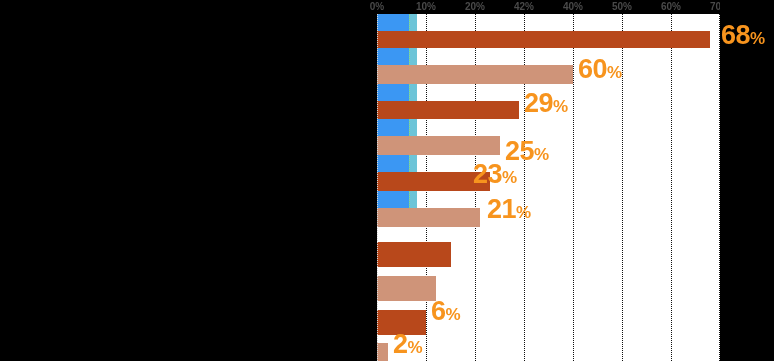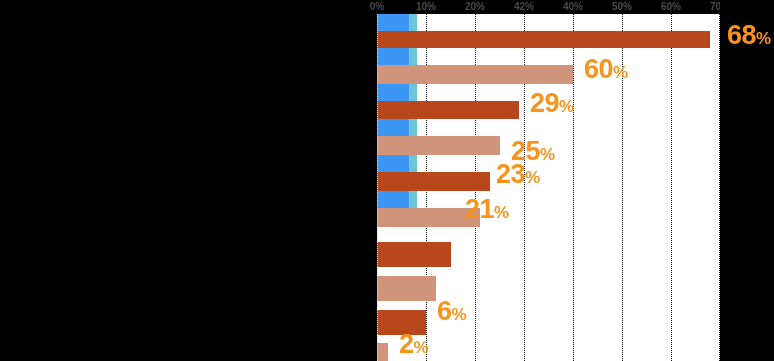--- a/index.html
+++ b/index.html
@@ -29,21 +29,21 @@
   .band{position:absolute;left:0;width:343px;}
   .bar{position:absolute;left:0;height:100%;}
   .bar-main{}
   .bar-blue{}
   .bar-teal{}
   .bar-sep{position:absolute;top:0;height:100%;width:0;border-left:1px dotted #7fdc7f;}
 
   
   .vlabel{position:absolute;white-space:nowrap;color:#F7941E;
           font-weight:bold;line-height:1;}
-  .vlabel .num{font-size:27px;letter-spacing:-0.5px;margin-left:6px;}
+  .vlabel .num{font-size:27px;letter-spacing:-0.5px;}
   .vlabel .pct{font-size:17px;}
 
   
   #axis-left{position:absolute;left:377px;top:14px;width:0;height:347px;border-left:1px dotted #d8d8d8;}
 </style>
 </head>
 <body>
 
 <div id="root">
 
@@ -142,24 +142,24 @@
   </div>
   <div class="vlabel" style="left:578px;top:56px">
     <span class="num">60</span><span class="pct">%</span>
   </div>
   <div class="vlabel" style="left:524px;top:90px">
     <span class="num">29</span><span class="pct">%</span>
   </div>
   <div class="vlabel" style="left:505px;top:138px">
     <span class="num">25</span><span class="pct">%</span>
   </div>
-  <div class="vlabel" style="left:490px;top:161px">
+  <div class="vlabel" style="left:473px;top:161px">
     <span class="num">23</span><span class="pct">%</span>
   </div>
-  <div class="vlabel" style="left:459px;top:196px">
+  <div class="vlabel" style="left:487px;top:196px">
     <span class="num">21</span><span class="pct">%</span>
   </div>
   <div class="vlabel" style="left:431px;top:298px">
     <span class="num">6</span><span class="pct">%</span>
   </div>
   <div class="vlabel" style="left:393px;top:331px">
     <span class="num">2</span><span class="pct">%</span>
   </div>
 
 </div>

